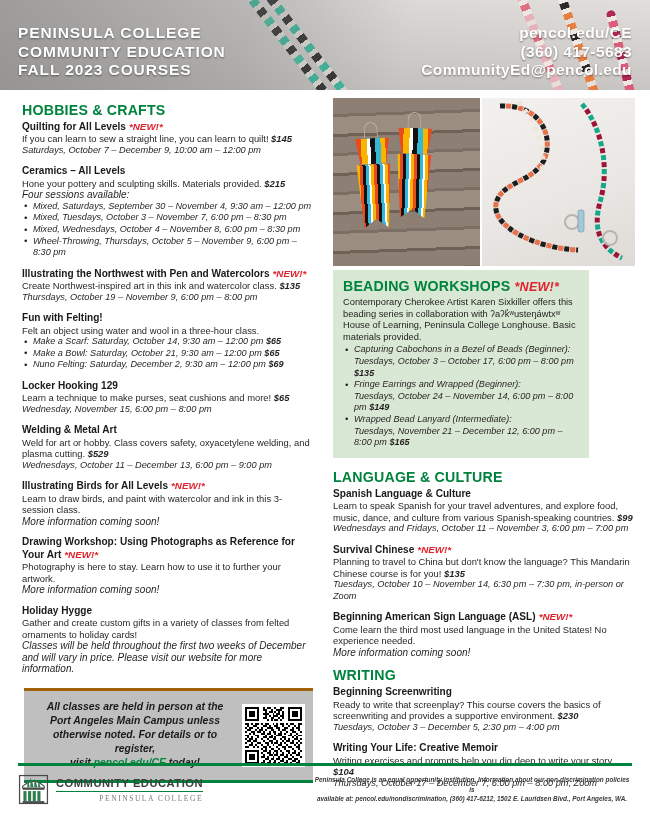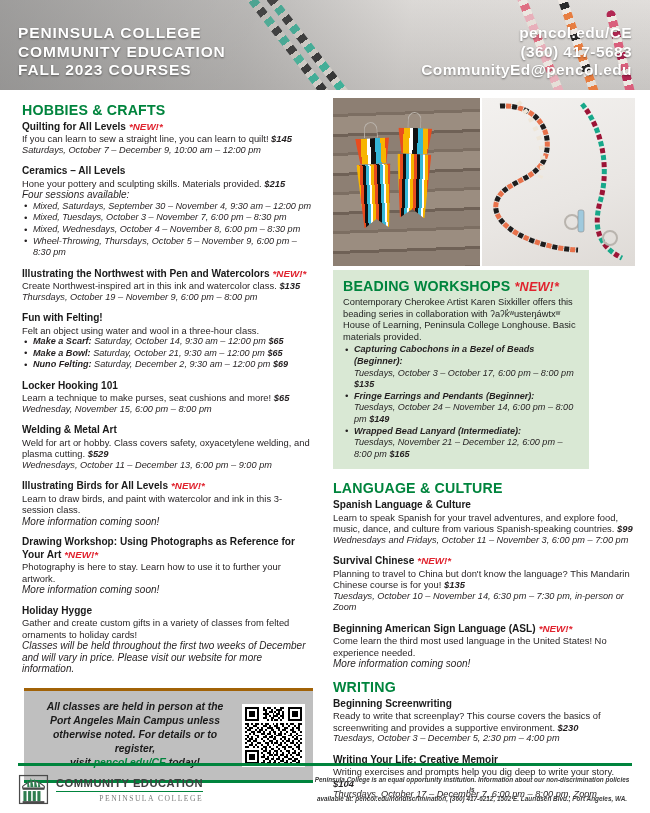--- a/index.html
+++ b/index.html
@@ -161,21 +161,21 @@
     font-style: italic;
     color: #231f20;
     line-height: 11.6px;
     padding-left: 11px;
   }
   ul.sessions li::before {
     content: "\2022";
     position: absolute; left: 2px; top: -0.5px;
     font-size: 9.5px;
   }
-  ul.sessions li b { font-weight: bold; font-style: italic; }
+  ul.sessions li b { font-weight: normal; font-style: italic; }
   ul.sessions li .price { font-weight: bold; font-style: italic; }
 
   
   .photos {
     display: flex;
     gap: 2px;
     width: 302px;
     height: 168px;
     margin: 0 0 0 2px;
   }
@@ -407,21 +407,21 @@
         </div>
         <ul class="sessions">
           <li><b>Make a Scarf:</b><span> Saturday, October 14, 9:30 am – 12:00 pm</span> <span class="price">$65</span></li>
           <li><b>Make a Bowl:</b><span> Saturday, October 21, 9:30 am – 12:00 pm</span> <span class="price">$65</span></li>
           <li><b>Nuno Felting:</b><span> Saturday, December 2, 9:30 am – 12:00 pm</span> <span class="price">$69</span></li>
         </ul>
       </div>
 
       <div class="course">
         <div class="c-title">
-          <span>Locker Hooking 101</span>
+          <span>Locker Hooking 129</span>
         </div>
         <div class="c-desc">
           <span>Learn a technique to make purses, seat cushions and more!</span>
           <span class="price">$65</span>
         </div>
         <div class="c-when">Wednesday, November 15, 6:00 pm – 8:00 pm</div>
       </div>
 
       <div class="course">
         <div class="c-title">
@@ -736,21 +736,21 @@
           <span class="newtag">*NEW!*</span>
         </div>
         <div class="beading-intro">Contemporary Cherokee Artist Karen Sixkiller offers this beading series in collaboration with ʔaʔk̓ʷusteŋáwtxʷ House of Learning, Peninsula College Longhouse. Basic materials provided.</div>
         <ul class="sessions">
           <li>
             <b>Capturing Cabochons in a Bezel of Beads (Beginner):</b><br>
             <span>Tuesdays, October 3 – October 17, 6:00 pm – 8:00 pm</span>
             <span class="price">$135</span>
           </li>
           <li>
-            <b>Fringe Earrings and Pendants (Beginner):</b><br>
+            <b>Fringe Earrings and Wrapped (Beginner):</b><br>
             <span>Tuesdays, October 24 – November 14, 6:00 pm – 8:00 pm</span>
             <span class="price">$149</span>
           </li>
           <li>
             <b>Wrapped Bead Lanyard (Intermediate):</b><br>
             <span>Tuesdays, November 21 – December 12, 6:00 pm – 8:00 pm</span>
             <span class="price">$165</span>
           </li>
         </ul>
       </div>

